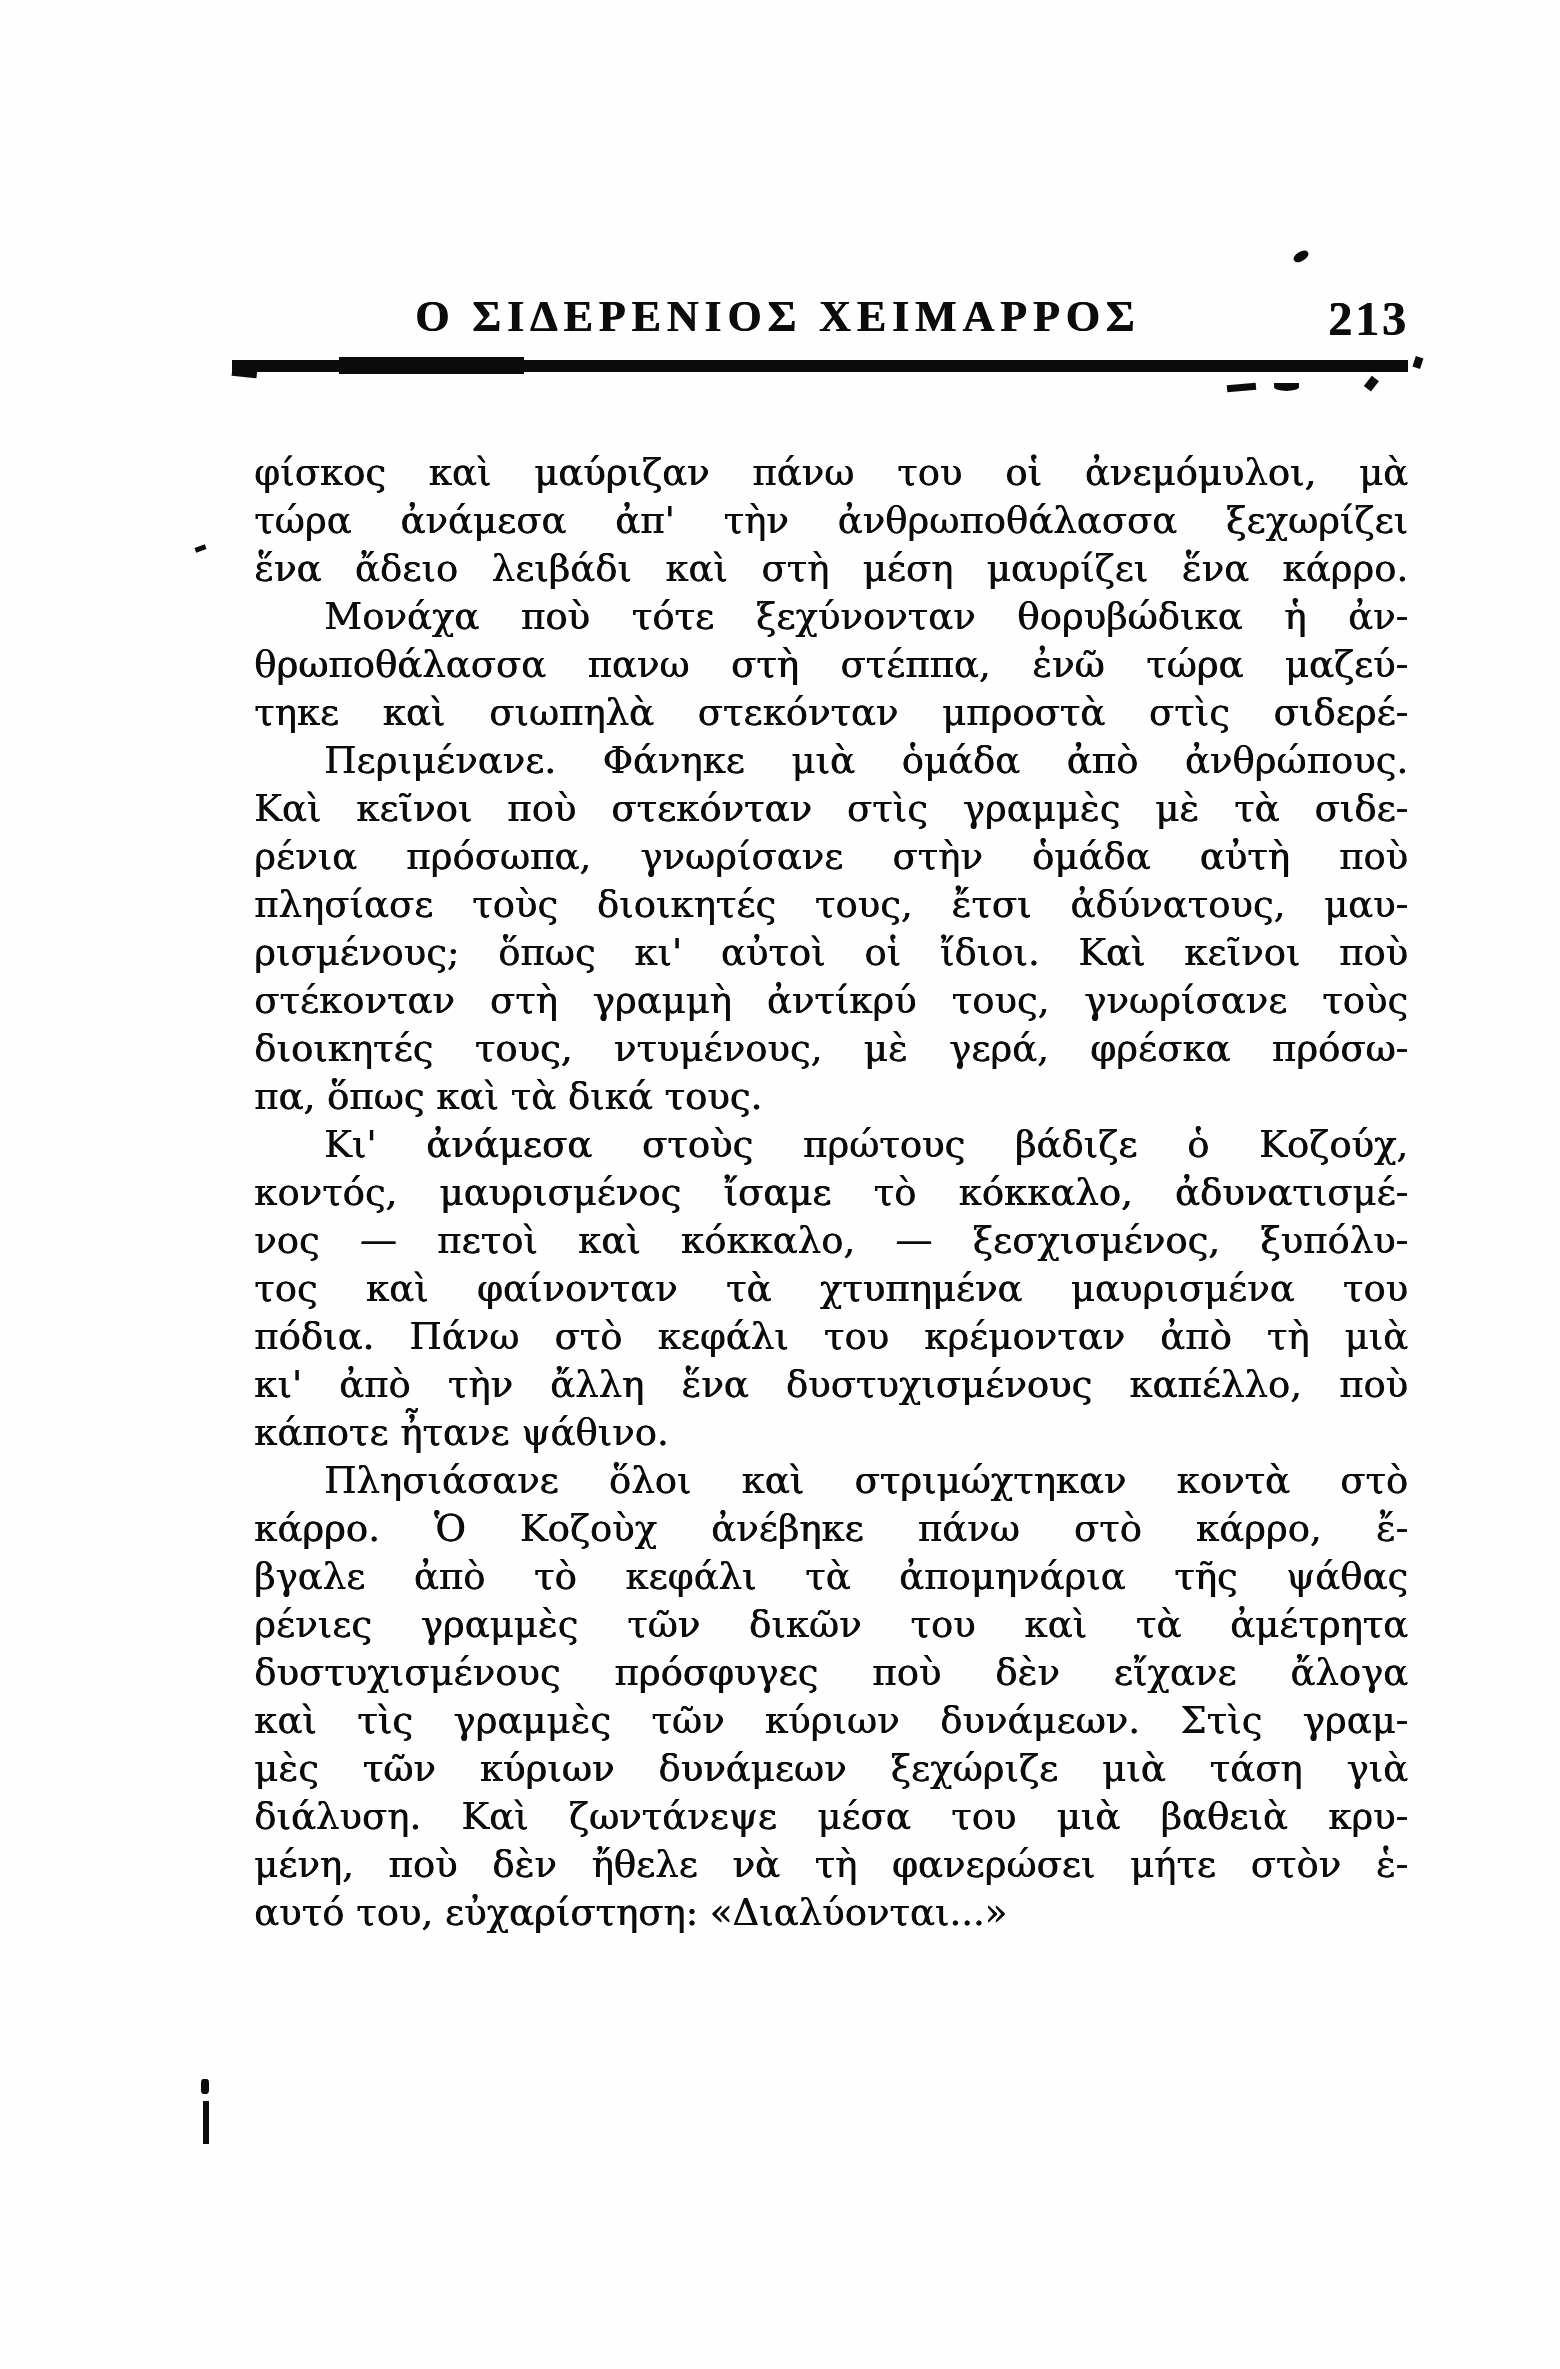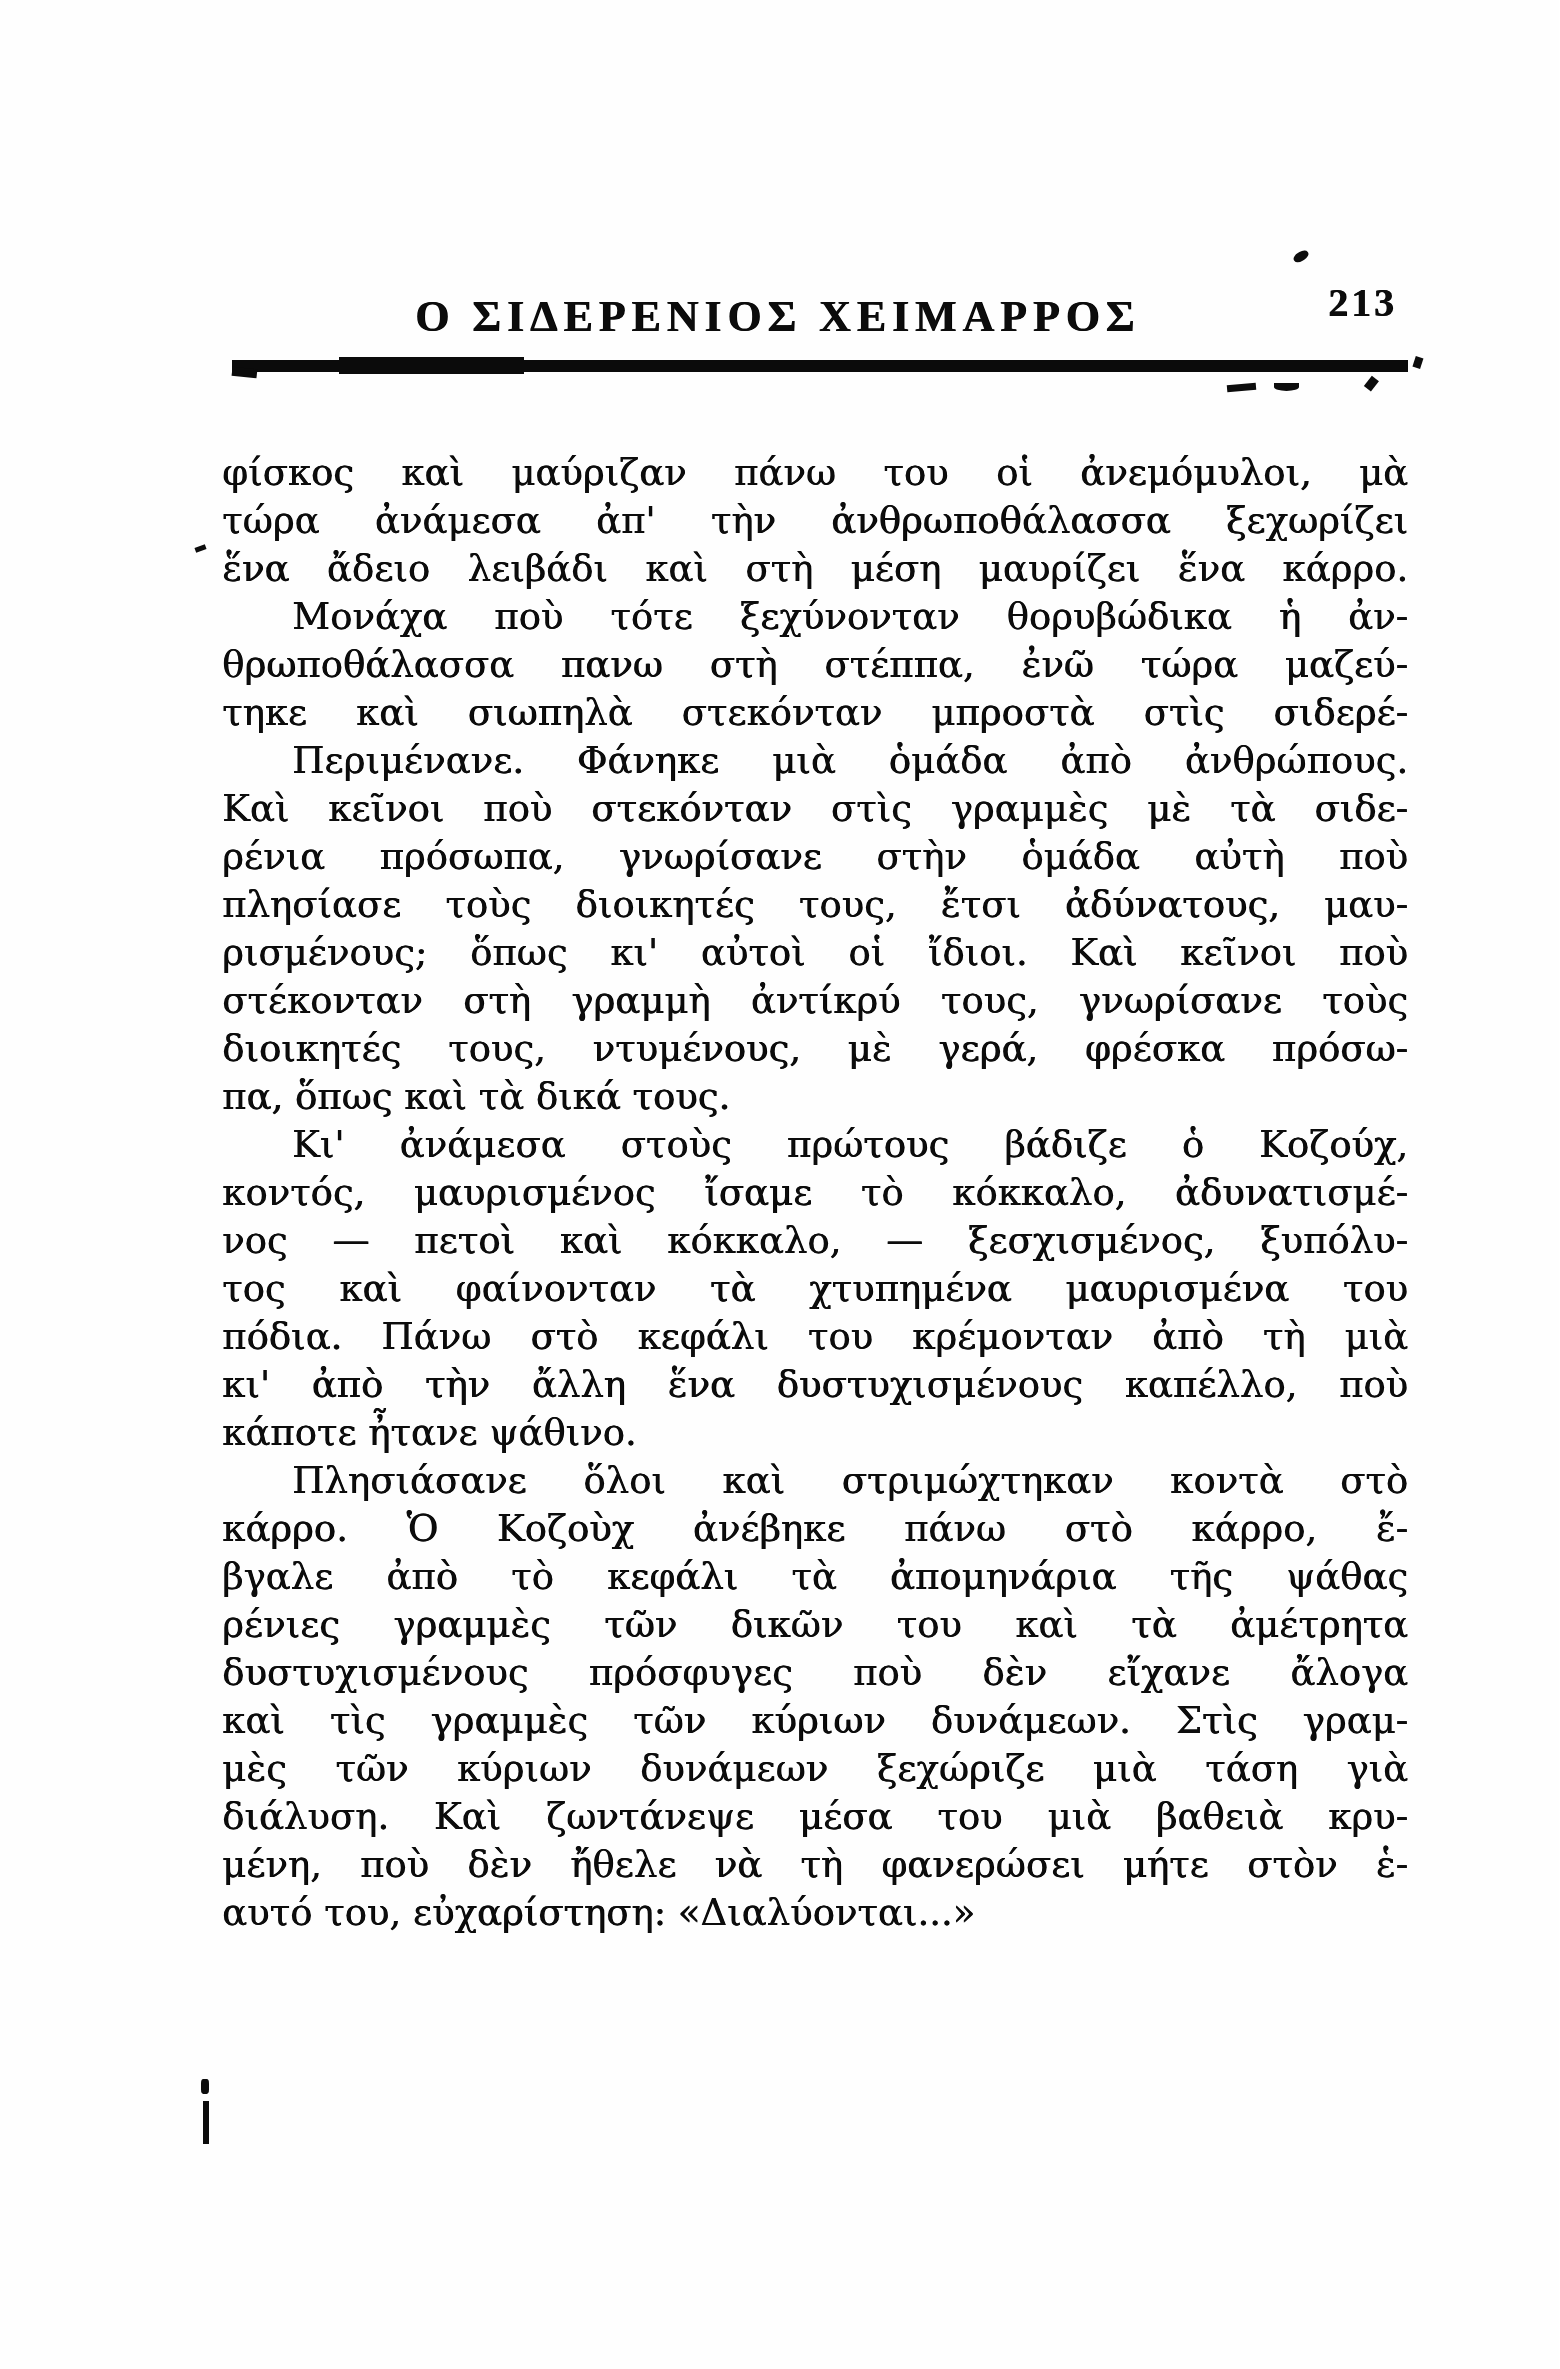--- a/index.html
+++ b/index.html
@@ -12,23 +12,23 @@
     color:#0c0c0c;
   }
   .header-title {
     position:absolute; left:415px; top:291px;
     font-family:"Liberation Serif","DejaVu Serif",serif;
     font-weight:700; font-size:44px; letter-spacing:5.9px;
     white-space:nowrap;
     text-shadow:0.7px 0 0 #000;
   }
   .page-number {
-    position:absolute; left:1328px; top:279px;
+    position:absolute; left:1328px; top:291px;
     font-family:"Liberation Serif","DejaVu Serif",serif;
-    font-weight:700; font-size:40px; letter-spacing:2.9px;
+    font-weight:700; font-size:48px; letter-spacing:2.9px;
     text-shadow:0.7px 0 0 #000;
   }
   .divider-rule {
     position:absolute; left:232px; top:360px;
     width:1176px; height:11.7px; background:#0b0b0b;
   }
   .divider-rule::before { 
     content:""; position:absolute; left:107px; top:-2.9px;
     width:185px; height:16.6px; background:#0b0b0b;
   }
@@ -37,20 +37,21 @@
     width:25px; height:8.8px; background:#0b0b0b; transform:rotate(6deg);
   }
   .body-text {
     position:absolute; left:222px; top:449px; width:1186px;
   }
   .line {
     height:48px; line-height:48px; font-size:37px;
     text-align:justify; text-align-last:justify;
     white-space:normal;
     text-shadow:0.6px 0 0 #000;
+    margin-left:32px;
   }
   .line.indent { padding-left:70px; }
   .line.last { text-align-last:left; }
   .line.fulllast { text-align-last:justify; }
   .artifact { position:absolute; background:#0c0c0c; }
   .a-speck-top   { left:1293px; top:252px; width:15.6px; height:8.8px;  border-radius:45%; transform:rotate(-32deg); }
   .a-rule-tick   { left:1414px; top:357px; width:7.8px;  height:10.7px; transform:rotate(18deg); }
   .a-dash-1      { left:1227px; top:384px; width:29px; height:6.8px;  transform:rotate(-5deg); }
   .a-dash-2      { left:1274px; top:383px; width:25px; height:7.8px;  border-radius:0 0 60% 60%; }
   .a-dash-3      { left:1367px; top:377px; width:8.8px;  height:12.7px; transform:rotate(38deg); }

